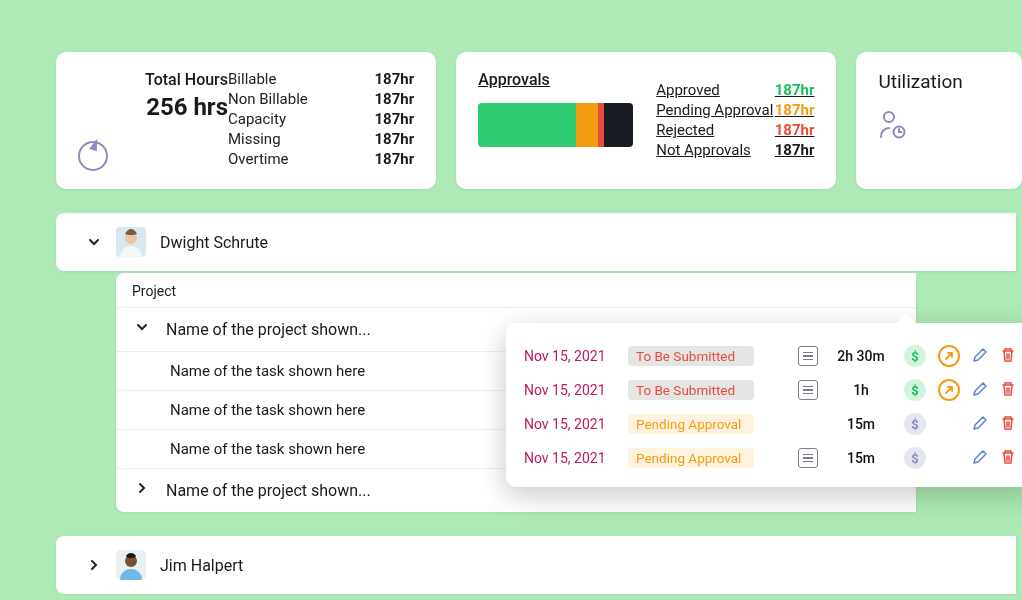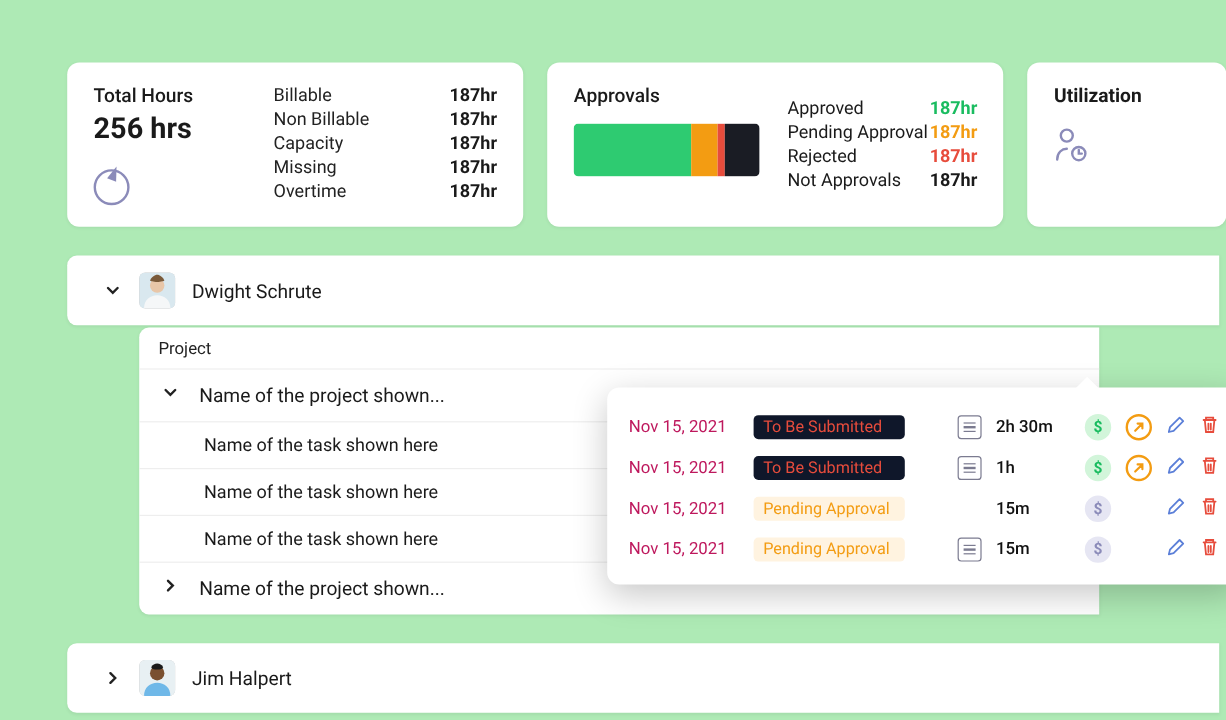--- a/index.html
+++ b/index.html
@@ -23,21 +23,21 @@
   border-radius: 10px;
   padding: 18px 22px 18px 22px;
   box-shadow: 0 1px 3px rgba(0,0,0,.06);
 }
 
 .card-total {
   width: 420px;
   display: flex;
   align-items: flex-start;
 }
-.card-total .left { flex: 0 0 150px; display:flex; flex-direction:column; }
+.card-total .left { flex: 0 0 150px; display:flex; flex-direction:column;text-align:right; }
 .card-total .title { font-size: 16px; font-weight: 500; margin-bottom: 4px; }
 .card-total .big { font-size: 24px; font-weight: 700; margin-bottom: 20px; }
 .clock-icon {
   width: 30px; height: 30px; border: 2px solid #8b8bb9; border-radius: 50%;
   position: relative;
 }
 .clock-icon::after {
   content:''; position:absolute;
   width:0; height:0;
   border-left:12px solid #8b8bb9;
@@ -49,20 +49,21 @@
 }
 .card-total .kv { flex:1; display:flex; flex-direction:column; gap:2px; }
 .kv-row { display:flex; justify-content:space-between; font-size:15px; }
 .kv-row .k { color:#222; font-weight:400; }
 .kv-row .v { font-weight:700; }
 
 .card-approvals {
   width: 420px;
   display:flex;
   align-items:flex-start;
+  text-decoration:underline;
 }
 .card-approvals .left { flex:0 0 178px; display:flex; flex-direction:column; }
 .card-approvals .title { font-size:16px; font-weight:500; margin-bottom:14px; }
 .approvals-bar {
   width: 155px; height: 44px; display:flex; border-radius:4px; overflow:hidden;
 }
 .approvals-bar div { height:100%; }
 .bar-approved { background:#2ecb71; flex:0 0 98px; }
 .bar-pending { background:#f39c12; flex:0 0 22px; }
 .bar-rejected { background:#e74c3c; flex:0 0 6px; }
@@ -71,21 +72,21 @@
 .ap-row { display:flex; justify-content:space-between; font-size:15px; }
 .ap-row .v { font-weight:700; }
 .c-approved { color:#1abc60; }
 .c-pending { color:#f39c12; }
 .c-rejected { color:#e74c3c; }
 
 .card-util {
   width: 180px;
   display:flex; flex-direction:column;
 }
-.card-util .title { font-size:16px; font-weight:700; margin-bottom:17px; }
+.card-util .title { font-size:19px; font-weight:400; margin-bottom:17px; }
 .card-util .big { font-size:24px; font-weight:700; margin-bottom:18px; }
 
 
 .user-row {
   background:#fff;
   margin-top:24px;
   border-radius:8px 0 0 8px;
   box-shadow:0 1px 3px rgba(0,0,0,.06);
   display:flex;
   align-items:center;
@@ -153,28 +154,28 @@
 .entry-row {
   display:flex; align-items:center; gap:12px;
   font-size:14px;
   padding:6px 0;
 }
 .entry-date { width:92px; color:#be185d; }
 .entry-status {
   padding:2px 8px; border-radius:4px; font-size:13.5px; width:126px;
   display:inline-block; text-align:left;
 }
-.status-tbs { background:#0f172a; color:#e74c3c; }
+.status-tbs { background:#e5e5e5; color:#e74c3c; }
 .status-pa { background:#fff3e0; color:#f39c12; }
 .icon-note {
   width:20px; height:20px; border:1.5px solid #7b7b90; border-radius:3px;
   display:flex; flex-direction:column; justify-content:center; align-items:center; gap:2px;
 }
 .icon-note span { width:10px; height:1.5px; background:#7b7b90; }
-.entry-time { width:62px; text-align:left; font-weight:500; color:#111; }
+.entry-time { width:62px; text-align:center; font-weight:500; color:#111; }
 .icon-round {
   width:22px; height:22px; border-radius:50%; display:flex;
   align-items:center; justify-content:center; font-size:13px;
 }
 .icon-dollar { background:#d2f5da; color:#1abc60; font-weight:700; }
 .icon-dollar.muted { background:#e6e6f3; color:#8b8bb9; }
 .icon-arrow { border:2px solid #f39c12; color:#f39c12; }
 .icon-pencil svg { width:16px; height:16px; }
 .icon-trash svg { width:16px; height:16px; }
 .spacer { flex:1; }

